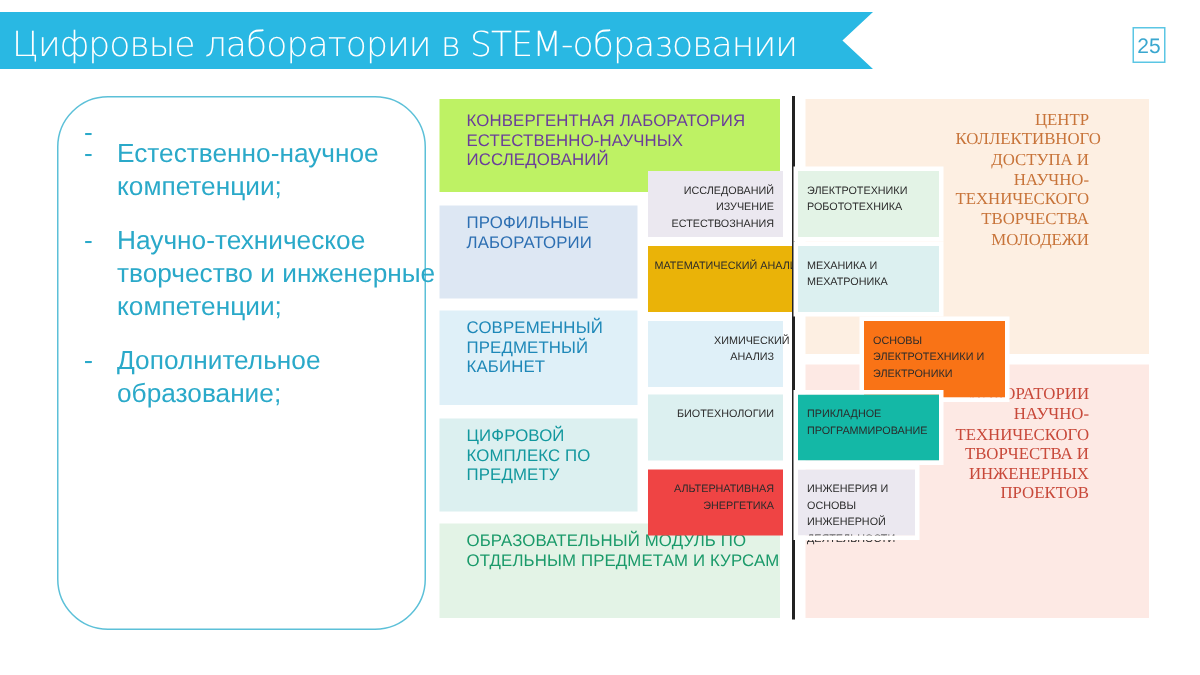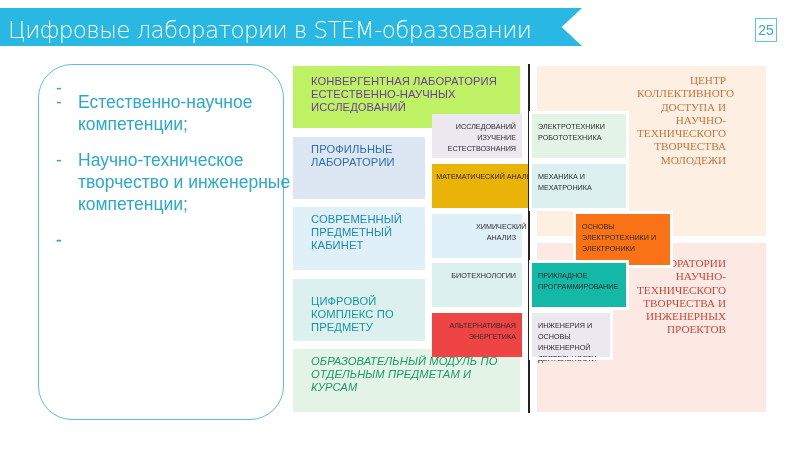--- a/index.html
+++ b/index.html
@@ -30,37 +30,37 @@
   <div class="ribbon-title">Цифровые лаборатории в STEM-образовании</div>
 </div>
 <div class="page-num">25</div>
 
 <div class="left-panel">
   <ul class="bullets">
     <li><span class="dash">-</span></li>
     <li><span class="dash">-</span><span>Естественно-научное компетенции;</span></li>
     <li><span class="dash">-</span><span>Научно-техническое творчество и инженерные компетенции;</span></li>
     <li><span class="dash">-</span></li>
-    <li><span class="dash">-</span></li>
+    <li><span class="dash">-</span><span>Дополнительное образование;</span></li>
   </ul>
 </div>
 
 <div class="blk big-label" style="left:293px; top:66px; width:227px; height:62px; background:#bef264; color:#6a3d9a; padding-right:10px;">
   <span>КОНВЕРГЕНТНАЯ ЛАБОРАТОРИЯ ЕСТЕСТВЕННО-НАУЧНЫХ ИССЛЕДОВАНИЙ</span>
 </div>
 <div class="blk big-label" style="left:293px; top:137px; width:132px; height:62px; background:#dde7f3; color:#2d6fb2; padding-top:6px;">
   <span>ПРОФИЛЬНЫЕ ЛАБОРАТОРИИ</span>
 </div>
 <div class="blk big-label" style="left:293px; top:207px; width:132px; height:63px; background:#dff0f8; color:#1e88b8; padding-top:6px;">
   <span>СОВРЕМЕННЫЙ ПРЕДМЕТНЫЙ КАБИНЕТ</span>
 </div>
-<div class="blk big-label" style="left:293px; top:279px; width:132px; height:62px; background:#dcf0f0; color:#13989e; padding-top:16px;">
+<div class="blk big-label" style="left:293px; top:279px; width:132px; height:62px; background:#dcf0f0; color:#13989e; padding-top:6px;">
   <span>ЦИФРОВОЙ КОМПЛЕКС ПО ПРЕДМЕТУ</span>
 </div>
-<div class="blk big-label" style="left:293px; top:349px; width:227px; height:63px; background:#e3f3e6; color:#1a9a6a; padding-top:6px;font-style:italic;">
+<div class="blk big-label" style="left:293px; top:349px; width:227px; height:63px; background:#e3f3e6; color:#1a9a6a; padding-top:6px;">
   <span>ОБРАЗОВАТЕЛЬНЫЙ МОДУЛЬ ПО ОТДЕЛЬНЫМ ПРЕДМЕТАМ И КУРСАМ</span>
 </div>
 
 <div class="blk small-label" style="left:432px; top:114px; width:90px; height:44px; background:#ebe8f0;">
   <span>ИССЛЕДОВАНИЙ ИЗУЧЕНИЕ ЕСТЕСТВОЗНАНИЯ</span>
 </div>
 <div class="blk small-label" style="left:432px; top:164px; width:110px; height:44px; background:#eab308;">
   <span>МАТЕМАТИЧЕСКИЙ АНАЛИЗ</span>
 </div>
 <div class="blk small-label" style="left:432px; top:214px; width:90px; height:44px; background:#dff0f8; padding-left:44px;">

